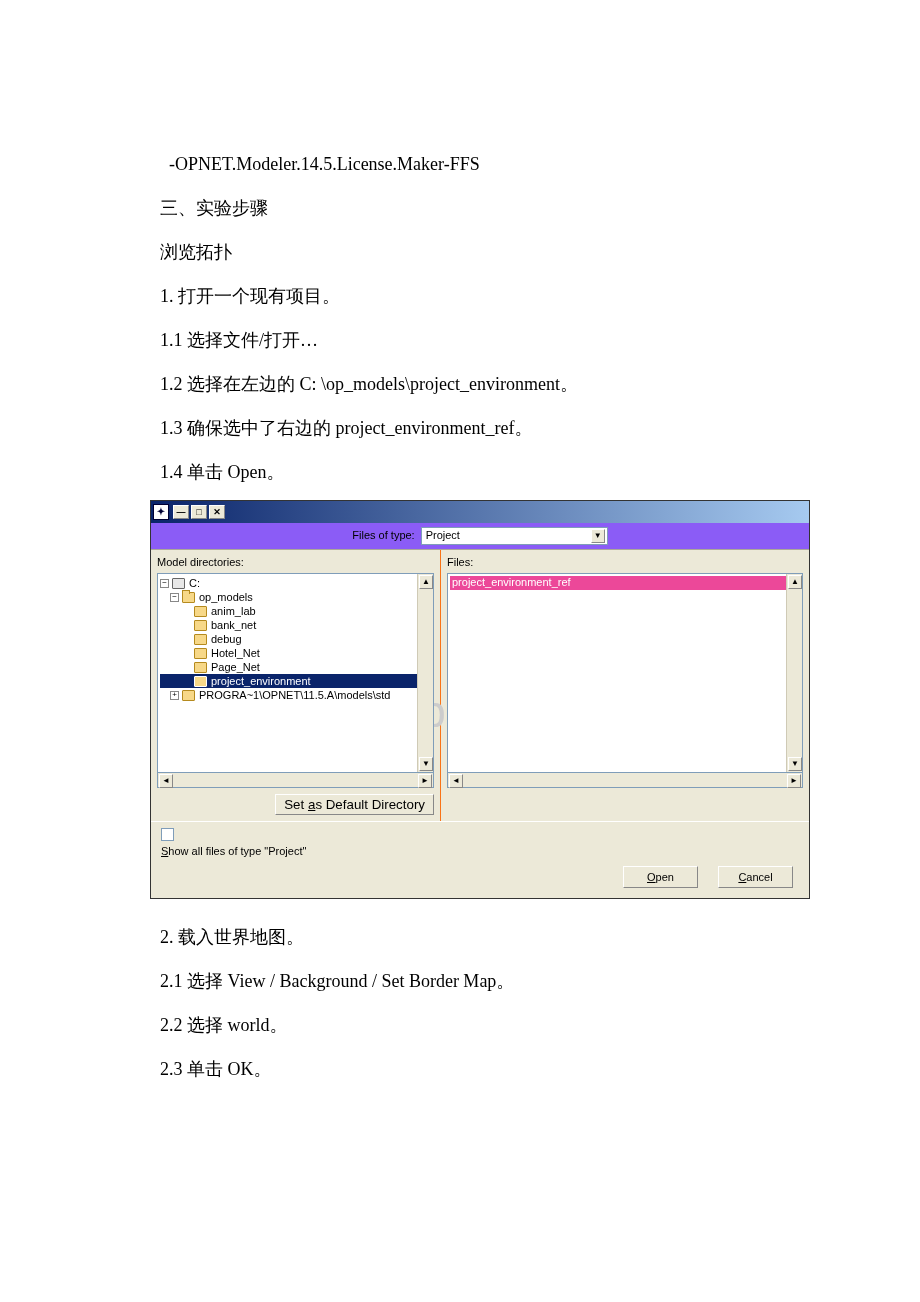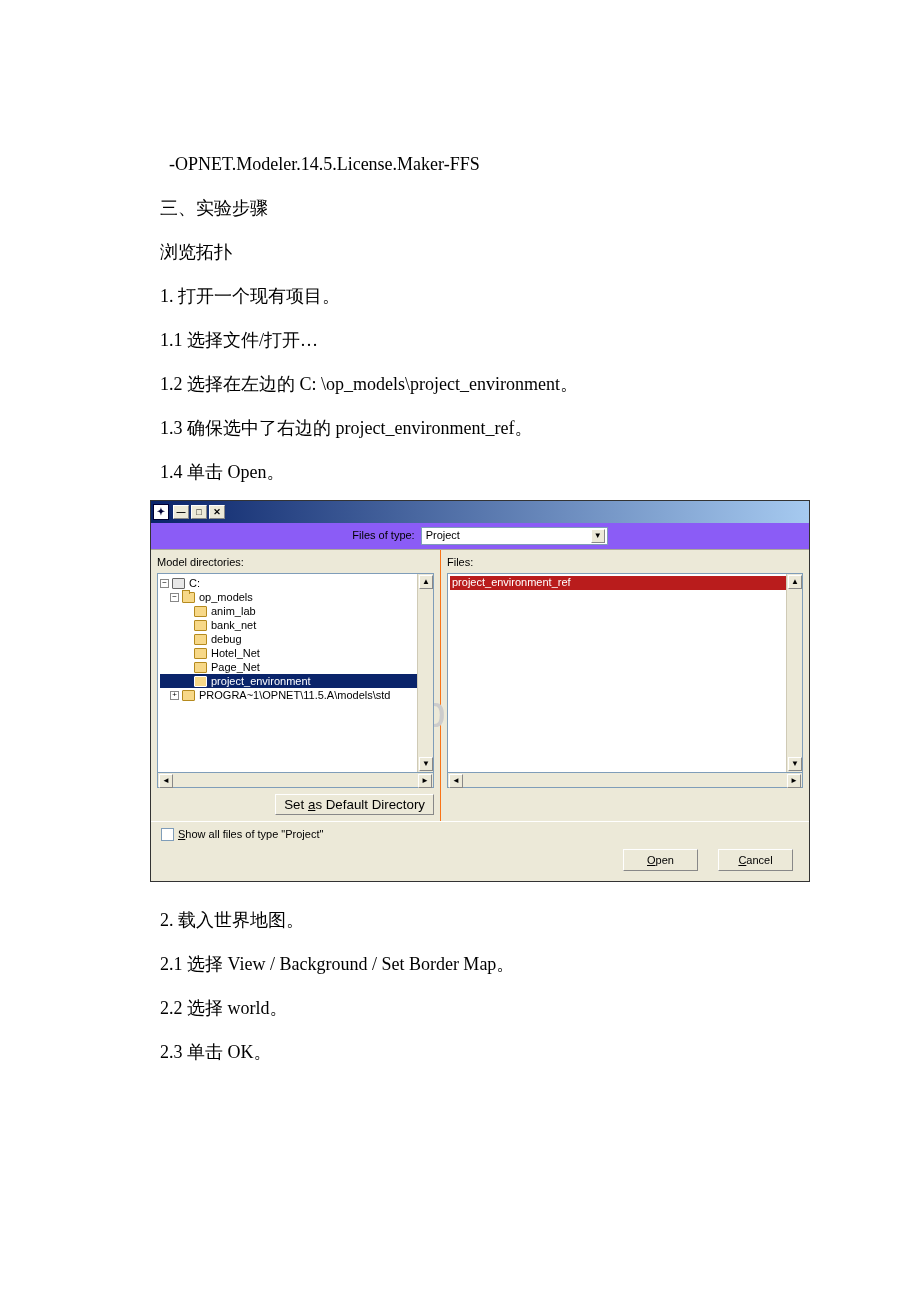--- a/index.html
+++ b/index.html
@@ -114,29 +114,29 @@
     display:flex; justify-content:space-between;
     margin-top:-1px;
   }
   .btn-default-dir {
     margin-top:6px; float:right;
     background:#ece9d8; border:1px solid #888;
     border-top-color:#fff;border-left-color:#fff;
     padding:2px 8px; cursor:pointer;
   }
   .file-row { padding:0 2px; height:14px; }
-  .file-row.sel { background:#b91c1c; color:#fff; }
+  .file-row.sel { background:#ec4899; color:#fff; }
   .underline-s { text-decoration: underline; }
   
   .bottom {
     border-top:1px solid #fff;
     background:#ece9d8;
     padding:6px 10px 10px 10px;
   }
-  .chk-row { display:flex; align-items:flex-end; gap:4px; margin-bottom:8px;}
+  .chk-row { display:flex; align-items:flex-start; gap:4px; margin-bottom:8px;flex-direction:column;}
   .chkbox {
     width:13px;height:13px;background:#fff;border:1px solid #7f9db9;
   }
   .dlg-buttons { display:flex; justify-content:flex-end; gap:20px; padding-right:6px;}
   .dlg-btn {
     width:75px; height:22px;
     background:#ece9d8; border:1px solid #888;
     border-top-color:#fff;border-left-color:#fff;
     display:flex;align-items:center;justify-content:center;cursor:pointer;
   }

